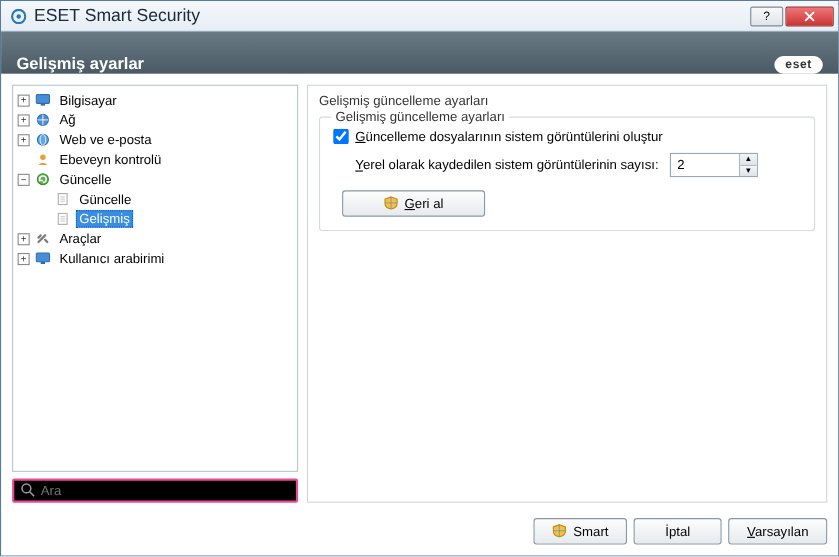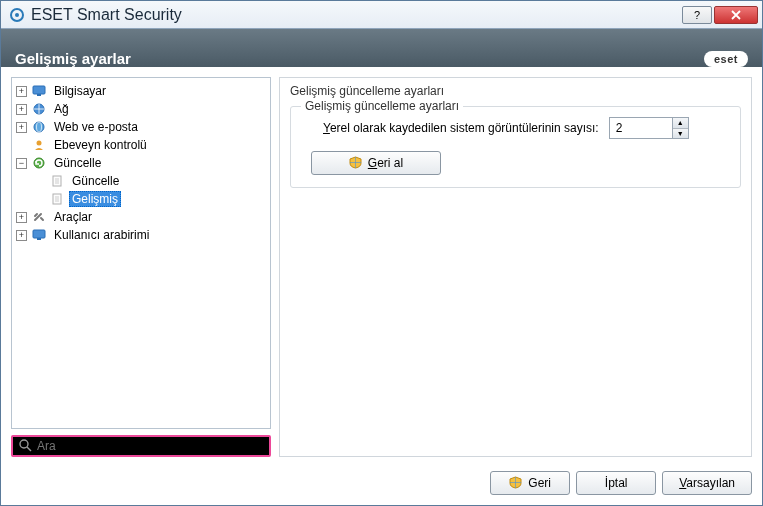--- a/index.html
+++ b/index.html
@@ -212,20 +212,24 @@
             </svg>
         </span>
         <input type="text" placeholder="Ara" style="">
       </div>
     </div>
 
     <div class="right-panel">
       <div class="section-title">Gelişmiş güncelleme ayarları</div>
       <div class="groupbox">
         <div class="legend">Gelişmiş güncelleme ayarları</div>
+        <div class="chk-row">
+          <input type="checkbox" checked="" style="">
+          <span class="underline-first">Güncelleme dosyalarının sistem görüntülerini oluştur</span>
+        </div>
         <div class="num-row">
           <span class="lbl underline-first">Yerel olarak kaydedilen sistem görüntülerinin sayısı:</span>
           <div class="spinner">
             <input type="text" value="2" style="">
             <div class="arrows">
               <div>▲</div>
               <div>▼</div>
             </div>
           </div>
         </div>
@@ -246,21 +250,21 @@
   </div>
 
   <div class="footer">
     <button class="win-btn">
       <span class="shield">
         <svg width="13" height="13" viewBox="0 0 13 13">
             <path d="M6.5 1 L12 3 V7 Q12 11 6.5 12 Q1 11 1 7 V3 Z" fill="#f5c040" stroke="#c08a10"></path>
             <path d="M6.5 1 L6.5 12 M1 6.5 H12" stroke="#4a8fd6" stroke-width="0.6"></path>
           </svg>
       </span>
-      <span>Geri</span>
+      <span>Smart</span>
     </button>
     <button class="win-btn">
       <span>İptal</span>
     </button>
     <button class="win-btn">
       <span class="underline-first">Varsayılan</span>
     </button>
   </div>
 
 </div>

